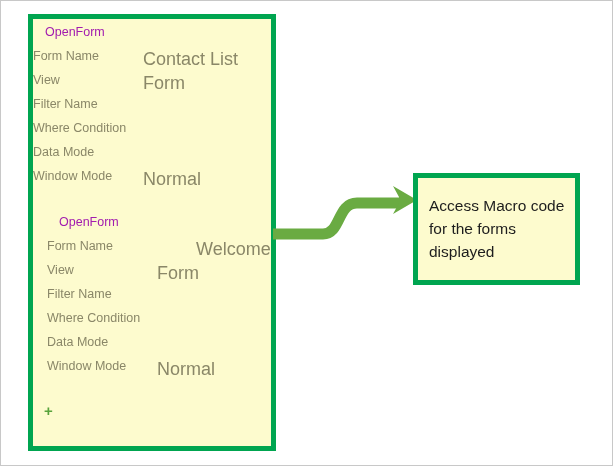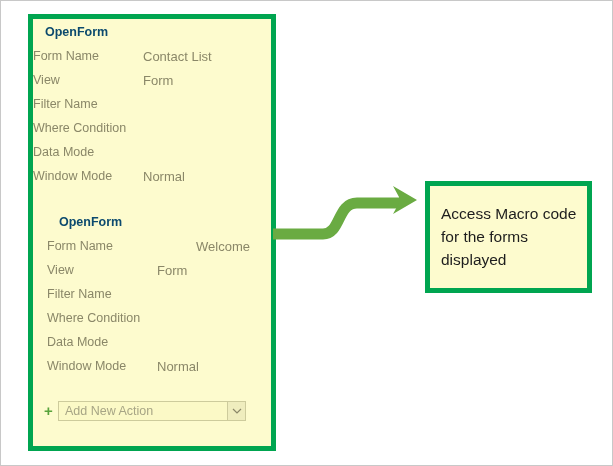--- a/index.html
+++ b/index.html
@@ -41,34 +41,34 @@
   .macro-row {
     position: absolute;
     left: 0;
     width: 100%;
     height: 24px;
     font-size: 12.5px;
     white-space: nowrap;
   }
   .block-title {
     position: absolute;
-    font-weight: bold;
-    color: #0c4a6e;
+    font-weight: normal;
+    color: #a21caf;
     font-size: 12.5px;
   }
   .arg-label {
     position: absolute;
     color: #8a8768;
     font-size: 12.5px;
   }
   .arg-value {
     position: absolute;
     text-align: center;
     color: #8a8768;
-    font-size: 13px;
+    font-size: 18px;
   }
 
   
   .collapse-box {
     position: absolute;
     width: 9px;
     height: 9px;
     border: 1px solid #9a9878;
     background: #fdfbce;
     box-sizing: border-box;
@@ -144,27 +144,26 @@
     background: #efedbe;
     border-left: 1px solid #cdcb9c;
     box-sizing: border-box;
   }
   #add-action-arrow-btn svg { position:absolute; left:4px; top:6px; }
 
   
   #callout-box {
     position: absolute;
     left: 412px;
-    top: 180px;
+    top: 172px;
     width: 167px;
     height: 112px;
     background: #fdfbce;
     border: 5px solid #00a550;
     box-sizing: border-box;
-    margin-left: 12px;
   }
   #callout-text {
     position: absolute;
     left: 11px;
     top: 16px;
     width: 145px;
     font-size: 15.5px;
     line-height: 23px;
     color: #1d1d1d;
   }
@@ -251,28 +250,20 @@
       </div>
 
       <div class="macro-row" style="top:340px;">
         <span class="arg-label" style="left:14px; width:104px;">Window Mode</span>
         <span class="arg-value" style="left:124px;">Normal</span>
       </div>
 
 
       <div id="add-action-row">
         <span id="plus-icon">+</span>
-        <div id="add-action-combo">
-          <span id="add-action-text">Add New Action</span>
-          <span id="add-action-arrow-btn">
-            <svg width="10" height="7" viewBox="0 0 10 7" aria-hidden="true">
-              <path d="M1 1 L5 5 L9 1" fill="none" stroke="#8a8768" stroke-width="1.2"></path>
-            </svg>
-          </span>
-        </div>
       </div>
 
     </div>
   </div>
 
   <svg id="arrow-svg" viewBox="0 0 160 70">
     <path d="M10,53 L60,53 C78,53 74,22 94,22 L136,22" fill="none" stroke="#6aab42" stroke-width="11" stroke-linecap="butt"></path>
     <polygon points="130,5 154,19 130,33 136,22 136,16" fill="#6aab42"></polygon>
   </svg>
 

